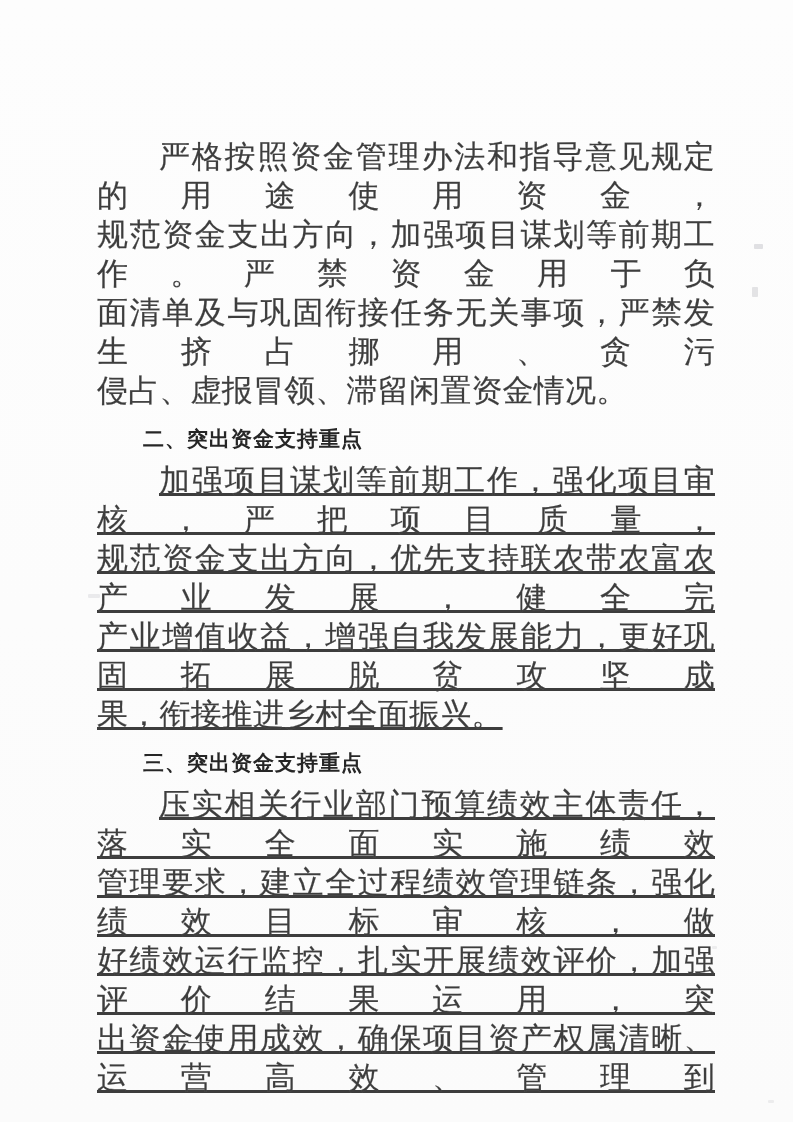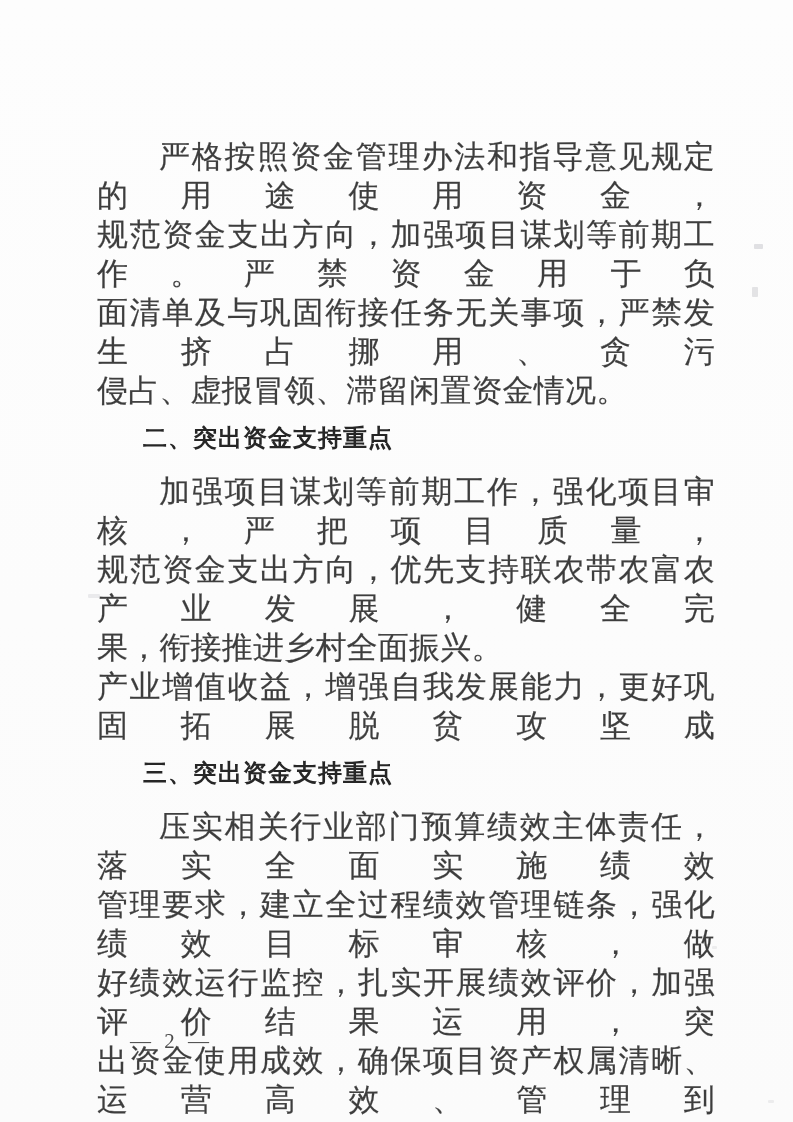--- a/index.html
+++ b/index.html
@@ -26,21 +26,21 @@
     left: 97px;
     top: 137px;
     width: 618px;
     color: #3d3d3d;
   }
   .para {
     margin: 0;
     padding: 0;
   }
   .para + .heading { margin-top: 9px; }
-  .heading + .para { margin-top: 14px; }
+  .heading + .para { margin-top: 3px; text-decoration: underline; }
   .line {
     font-size: 31px;
     line-height: 39px;
     letter-spacing: 0.2px;
     text-align: justify;
     text-justify: inter-character;
     white-space: normal;
     color: #3d3d3d;
     
     -webkit-text-stroke: 0.2px #5a5a5a;
@@ -50,23 +50,23 @@
   }
   .line.last {
     text-align-last: left;
   }
   .line.indent {
     text-indent: 2em;
   }
   .heading {
     margin: 9px 0 0 0;
     padding-left: 46px;
-    font-family: Liberation Serif, serif;
+    font-family: Liberation Sans, sans-serif;
     font-weight: 700;
-    font-size: 24px;
+    font-size: 21px;
     line-height: 39px;
     letter-spacing: 1px;
     color: #262626;
   }
   .page-footer {
     position: absolute;
     left: 130px;
     top: 1028px;
     font-size: 21px;
     line-height: 26px;
@@ -99,22 +99,22 @@
     <div class="line full">规范资金支出方向，加强项目谋划等前期工作。严禁资金用于负</div>
     <div class="line full">面清单及与巩固衔接任务无关事项，严禁发生挤占挪用、贪污</div>
     <div class="line last">侵占、虚报冒领、滞留闲置资金情况。</div>
   </section>
 
   <h2 class="heading">二、突出资金支持重点</h2>
 
   <section class="para">
     <div class="line full indent">加强项目谋划等前期工作，强化项目审核，严把项目质量，</div>
     <div class="line full">规范资金支出方向，优先支持联农带农富农产业发展，健全完</div>
+    <div class="line full">产业增值收益，增强自我发展能力，更好巩固拓展脱贫攻坚成</div>
     <div class="line last">果，衔接推进乡村全面振兴。</div>
-    <div class="line full">产业增值收益，增强自我发展能力，更好巩固拓展脱贫攻坚成</div>
   </section>
 
   <h2 class="heading">三、突出资金支持重点</h2>
 
   <section class="para">
     <div class="line full indent">压实相关行业部门预算绩效主体责任，落实全面实施绩效</div>
     <div class="line full">管理要求，建立全过程绩效管理链条，强化绩效目标审核，做</div>
     <div class="line full">好绩效运行监控，扎实开展绩效评价，加强评价结果运用，突</div>
     <div class="line full">出资金使用成效，确保项目资产权属清晰、运营高效、管理到</div>
 

